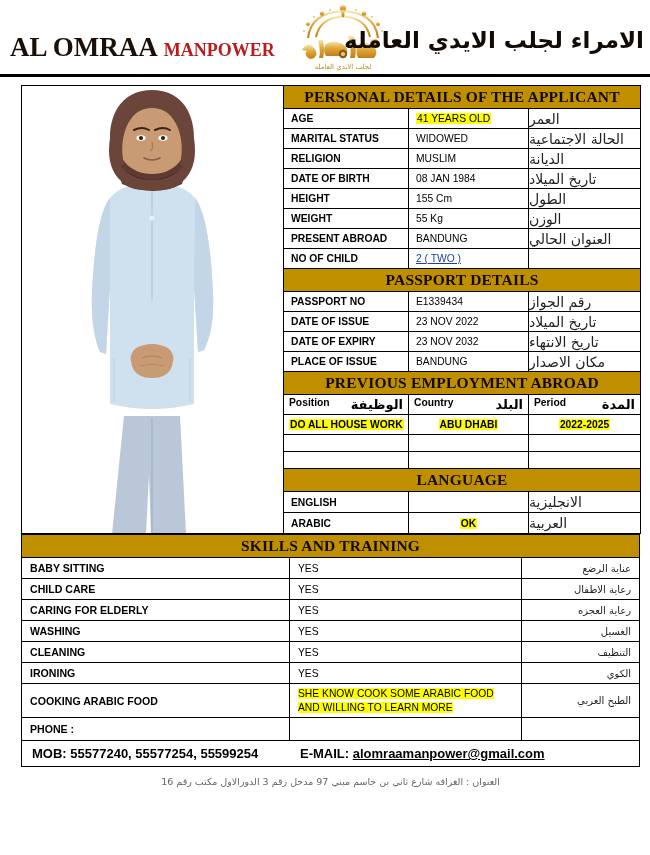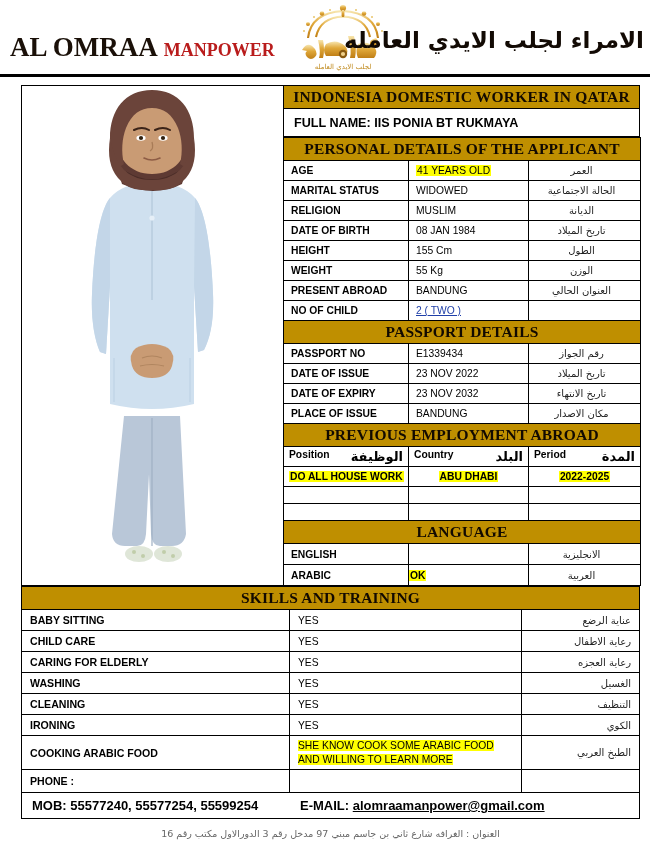--- a/index.html
+++ b/index.html
@@ -139,24 +139,24 @@
   }
   .val {
     font-size: 10.3px;
     color: #000;
     padding-left: 7px;
     height: 20px;
     text-align: left;
     white-space: nowrap;
   }
   .ar {
-    font-size: 10px;
+    font-size: 14px;
     color: #222;
     padding-right: 6px;
-    text-align: center;
+    text-align: left;
     direction: rtl;
     font-family: "DejaVu Sans", sans-serif;
     height: 20px;
     white-space: nowrap;
   }
   .hlwrap {
     display: inline;
     background: #ffff00;
     padding: 0 1px;
   }
@@ -190,21 +190,21 @@
   }
   .emp-cell.lft { text-align: left; padding-left: 5px; }
   .emp-blank { height: 17px; }
 
   
   .lang-lbl {
     font-size: 10.3px; font-weight: 700; padding-left: 7px; height: 21px;
     text-align: left;
   }
   .lang-val {
-    font-size: 10.3px; font-weight: 700; height: 21px;
+    font-size: 10.3px; font-weight: 700; text-align: center; height: 21px;
   }
 
   
   .skills-wrap { margin-top: 0; }
   .sk-lbl {
     font-size: 10.6px; font-weight: 700; padding-left: 8px; height: 21px;
     text-align: left; white-space: nowrap;
   }
   .sk-val {
     font-size: 10.3px; padding-left: 8px; height: 21px; text-align: left;
@@ -381,30 +381,20 @@
             <circle cx="141" cy="52" r="2.1" fill="#30200f"></circle>
 
             <path d="M130 56 q2 7 -2 9" stroke="#a87b57" stroke-width="1.3" fill="none"></path>
             <path d="M122 72 q8 4 16 0" stroke="#8d5c45" stroke-width="1.6" fill="none" stroke-linecap="round"></path>
           </svg>
         </div>
       </div>
 
       <div class="info-col">
 
-        <table>
-          <tbody>
-              <tr>
-            <td class="band band-big">INDONESIA DOMESTIC WORKER IN QATAR</td>
-          </tr>
-          <tr>
-            <td class="fullname">FULL NAME: IIS PONIA BT RUKMAYA</td>
-          </tr>
-        </tbody>
-          </table>
 
         <table>
           <colgroup>
               <col style="width:125px">
               <col style="width:120px">
               <col style="width:112px">
             </colgroup>
           <tbody>
               <tr>
             <td class="band band-big" colspan="3">PERSONAL DETAILS OF THE APPLICANT</td>

